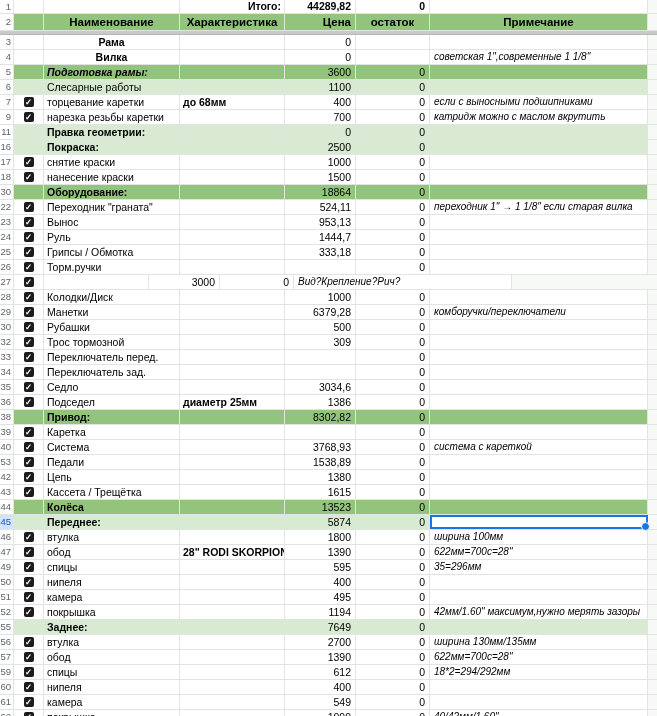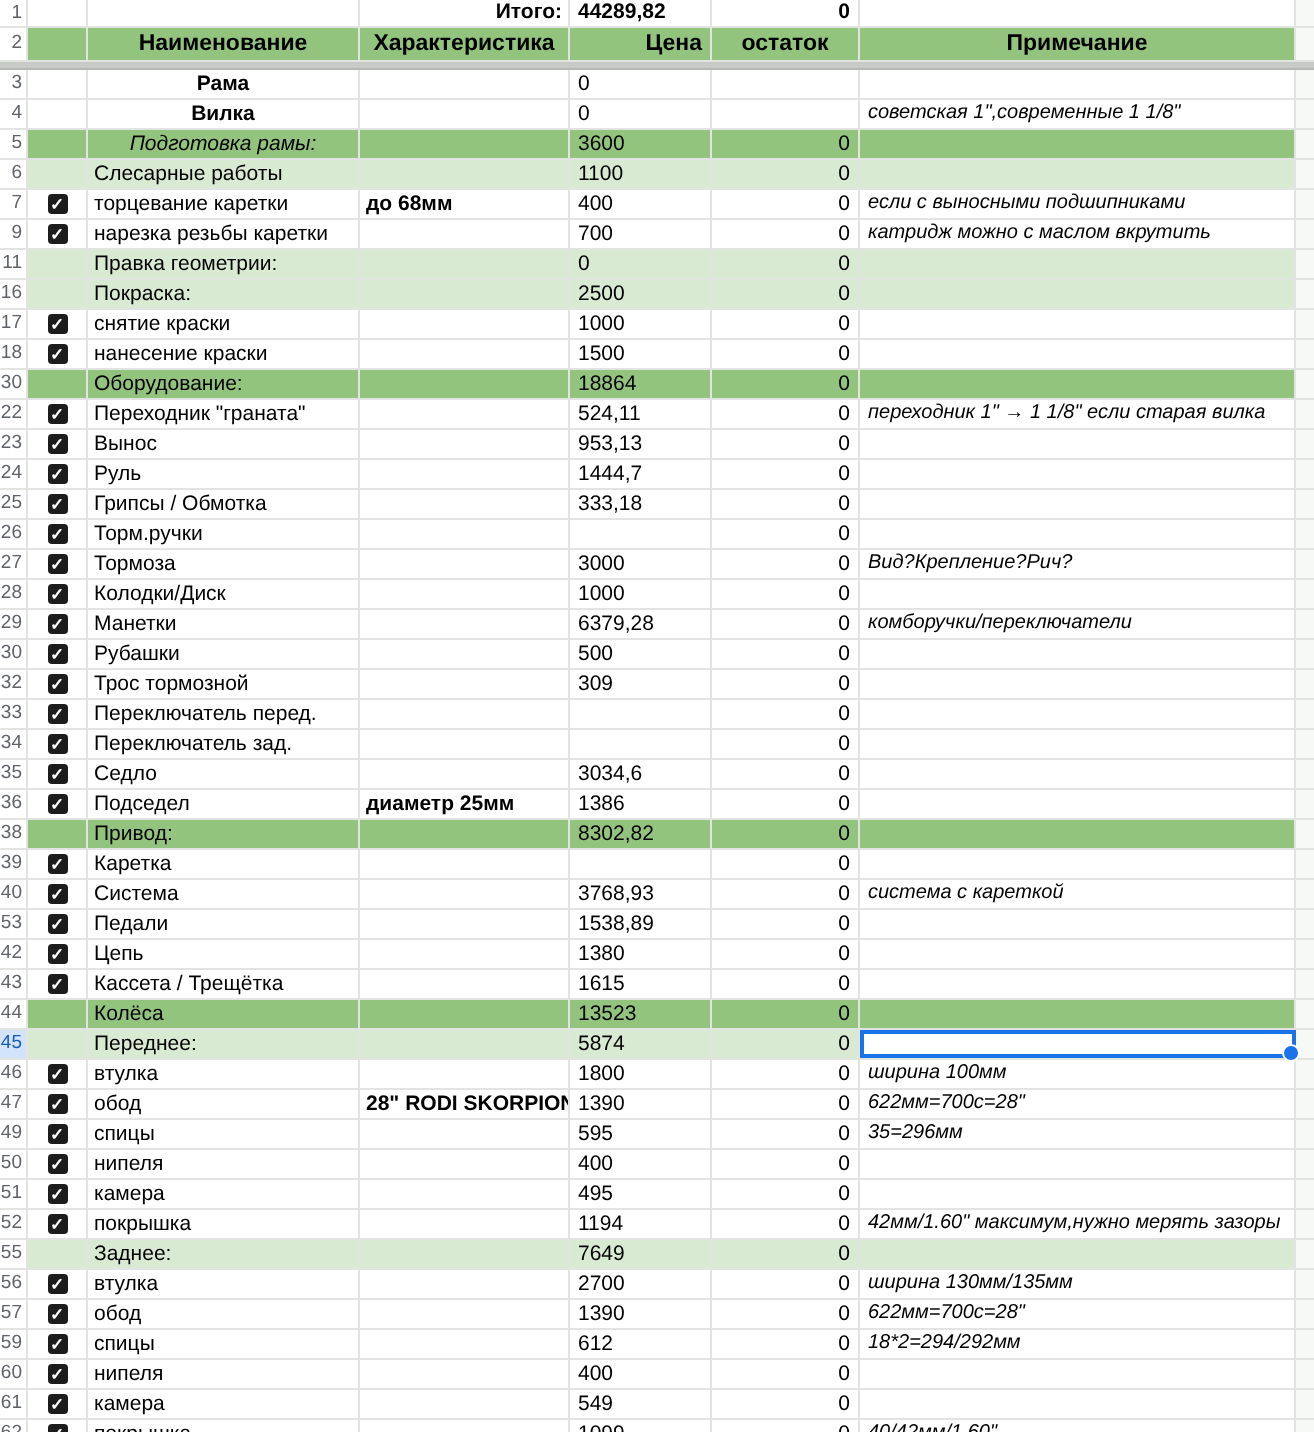--- a/index.html
+++ b/index.html
@@ -8,30 +8,30 @@
     font-family:"Liberation Sans",sans-serif;color:#000;
   }
   .row{display:flex;height:15px;line-height:14px;border-bottom:1px solid #e2e4e2;box-sizing:border-box;}
   .row-totals{height:14px;line-height:13px;}
   .row-header{height:17px;line-height:16px;}
   .cell{box-sizing:border-box;border-right:1px solid #e2e4e2;overflow:hidden;white-space:nowrap;height:100%;font-size:10.5px;}
   .c-num{width:14px;color:#5f6368;font-size:9.5px;display:flex;align-items:center;justify-content:flex-end;padding-right:2px;background:#fff;}
   .c-cb{width:30px;display:flex;align-items:center;justify-content:center;}
   .c-name{width:136px;padding:0 3px;}
   .c-char{width:105px;padding:0 3px;font-weight:bold;}
-  .c-price{width:71px;text-align:left;padding:0 4px;}
+  .c-price{width:71px;text-align:right;padding:0 4px;}
   .c-stock{width:74px;text-align:right;padding:0 4px;}
   .c-note{width:218px;padding:0 4px;font-style:italic;font-size:10px;}
   .c-strip{flex:1;border-right:none;background:#f7f9f7;}
   .row.sec .cell:not(.c-num):not(.c-strip){background:#93c47d;}
   .row.sub .cell:not(.c-num):not(.c-strip){background:#d9ead3;}
   .row-header .cell:not(.c-num):not(.c-strip){background:#93c47d;font-weight:bold;text-align:center;font-size:11.5px;}
   .name-title{font-weight:bold;text-align:center;}
-  .name-bold{font-weight:normal;}
-  .name-bold-italic{font-weight:normal;font-style:italic;text-align:center;}
+  .name-bold{font-weight:bold;}
+  .name-bold-italic{font-weight:bold;font-style:italic;}
   .bold{font-weight:bold;}
   .right{text-align:right;}
   .divider{height:3px;background:#c7cac7;border-bottom:1px solid #b5b8b5;box-sizing:content-box;}
   .checkbox{width:10px;height:10px;background:#1c1c1c;border-radius:2px;display:block;}
   .checkbox::after{content:"\2713";color:#fff;font-size:8.5px;line-height:10px;display:block;text-align:center;font-weight:bold;}
   .sel{background:#fff !important;border:2px solid #1a73e8 !important;position:relative;overflow:visible;z-index:2;}
   .fill-handle{position:absolute;right:-4px;bottom:-4px;width:7px;height:7px;border-radius:50%;background:#1a73e8;border:1px solid #fff;}
   .num-sel{background:#d2e3fc !important;color:#185abc;}
 </style>
 </head>
@@ -240,21 +240,20 @@
         <div class="cell c-price"></div>
         <div class="cell c-stock">0</div>
         <div class="cell c-note"></div>
         <div class="cell c-strip"></div>
       </div>
       <div class="row">
         <div class="cell c-num">27</div>
         <div class="cell c-cb">
           <span class="checkbox"></span>
         </div>
-        <div class="cell c-name">Тормоза</div>
         <div class="cell c-char"></div>
         <div class="cell c-price">3000</div>
         <div class="cell c-stock">0</div>
         <div class="cell c-note">Вид?Крепление?Рич?</div>
         <div class="cell c-strip"></div>
       </div>
       <div class="row">
         <div class="cell c-num">28</div>
         <div class="cell c-cb">
           <span class="checkbox"></span>

